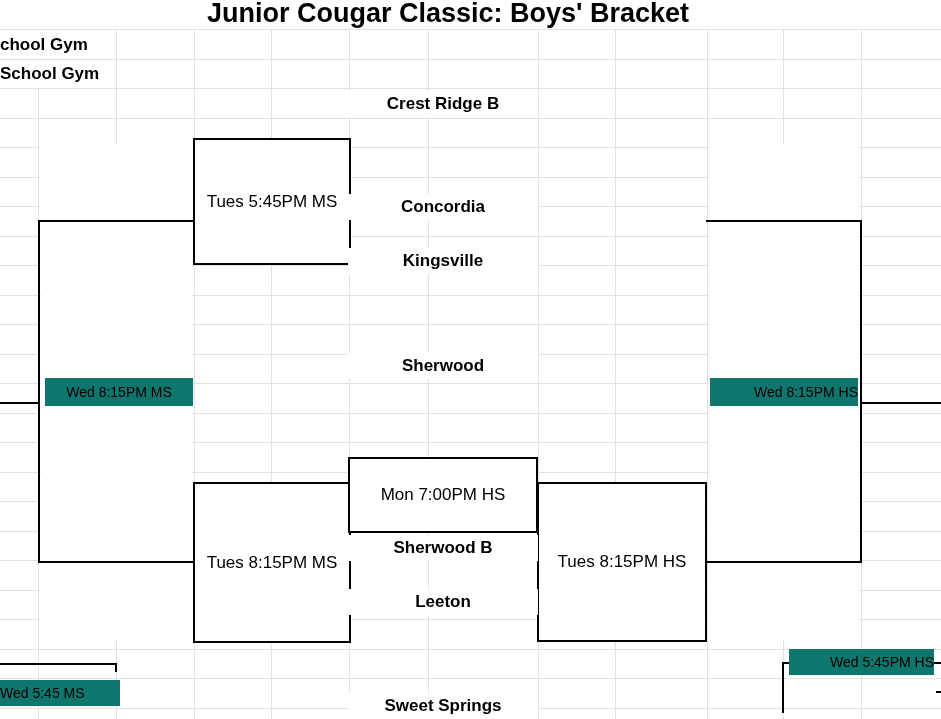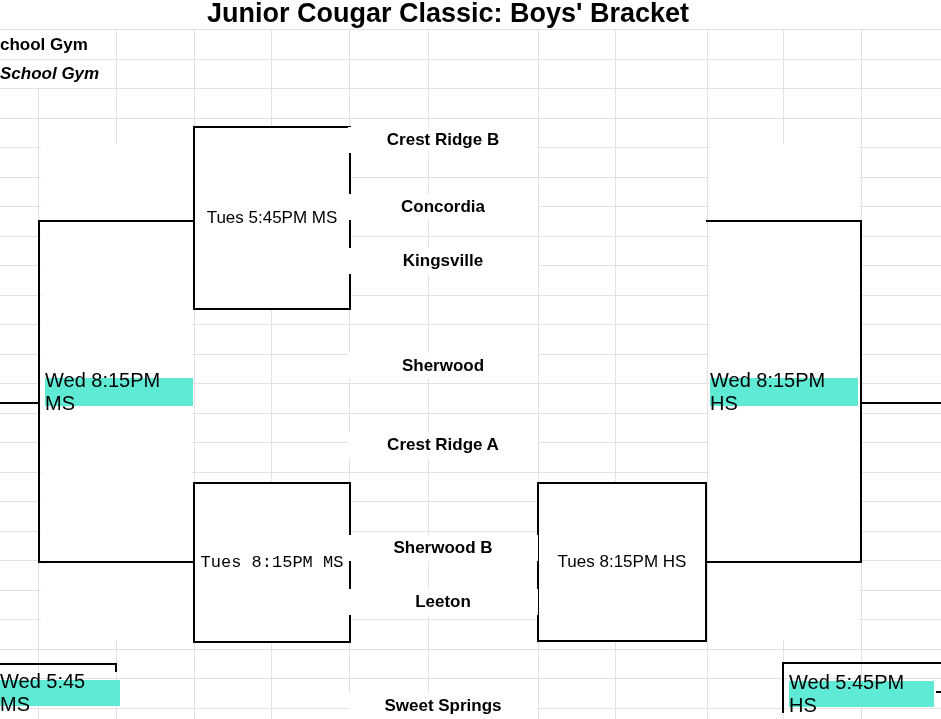--- a/index.html
+++ b/index.html
@@ -18,21 +18,21 @@
   .r2box{
     position:absolute;box-sizing:border-box;border:2px solid #000;background:#fff;
     display:flex;align-items:center;justify-content:center;font-size:17px;
   }
   .team{
     position:absolute;left:348px;width:190px;height:26px;background:#fff;
     display:flex;align-items:center;justify-content:center;
     font-size:17px;font-weight:bold;
   }
   .lbl{
-    position:absolute;display:flex;align-items:center;background:#5eead4;font-size:20px;
+    position:absolute;display:flex;align-items:center;background:#0f766e;font-size:14px;
   }
   .title{
     position:absolute;left:0;top:-3px;width:896px;height:30px;background:#fff;
     text-align:center;font-size:27px;font-weight:bold;line-height:32px;
   }
   .gym{
     position:absolute;left:0;height:28px;display:flex;align-items:center;
     font-size:17px;font-weight:bold;background:#fff;padding-right:6px;white-space:nowrap;
   }
 </style>
@@ -91,44 +91,46 @@
   <div class="bl" style="left:860px;top:220px;width:2px;height:343px;"></div>
   <div class="bl" style="left:860px;top:402px;width:81px;height:2px;"></div>
   <div class="bl" style="left:706px;top:561px;width:156px;height:2px;"></div>
 
   <div class="bl" style="left:0px;top:663px;width:117px;height:2px;"></div>
   <div class="bl" style="left:115px;top:663px;width:2px;height:9px;"></div>
   <div class="bl" style="left:782px;top:662px;width:159px;height:2px;"></div>
   <div class="bl" style="left:782px;top:662px;width:2px;height:51px;"></div>
   <div class="bl" style="left:936px;top:691px;width:5px;height:2px;"></div>
 
-  <div class="r2box" style="left:193px;top:126px;width:158px;height:184px;">
+  <div class="r2box" style="left:193px;top:138px;width:158px;height:127px;">
     <span>Tues 5:45PM MS</span>
   </div>
-  <div class="r2box" style="left:193px;top:482px;width:158px;height:161px;font-family:Liberation Mono, monospace;">
+  <div class="r2box" style="left:193px;top:482px;width:158px;height:161px;">
     <span>Tues 8:15PM MS</span>
   </div>
   <div class="r2box" style="left:537px;top:482px;width:170px;height:160px;">
     <span>Tues 8:15PM HS</span>
   </div>
 
+  <div class="gamebox" style="top:457px;height:76px;">
+    <span>Mon 7:00PM HS</span>
+  </div>
 
-  <div class="team" style="top:91px;margin-top:36px;">Crest Ridge B</div>
+  <div class="team" style="top:91px;">Crest Ridge B</div>
   <div class="team" style="top:194px;">Concordia</div>
   <div class="team" style="top:248px;">Kingsville</div>
   <div class="team" style="top:353px;">Sherwood</div>
-  <div class="team" style="top:432px;">Crest Ridge A</div>
   <div class="team" style="top:535px;">Sherwood B</div>
   <div class="team" style="top:589px;">Leeton</div>
   <div class="team" style="top:693px;">Sweet Springs</div>
 
   <div class="lbl" style="left:45px;top:378px;width:148px;height:28px;justify-content:center;">Wed 8:15PM MS</div>
   <div class="lbl" style="left:710px;top:378px;width:148px;height:28px;justify-content:flex-end;">Wed 8:15PM HS</div>
 
   <div class="lbl" style="left:0px;top:680px;width:120px;height:26px;justify-content:flex-start;">Wed 5:45 MS</div>
-  <div class="lbl" style="left:789px;top:649px;width:145px;height:26px;justify-content:flex-end;margin-top:32px;">Wed 5:45PM HS</div>
+  <div class="lbl" style="left:789px;top:649px;width:145px;height:26px;justify-content:flex-end;">Wed 5:45PM HS</div>
 
   <div class="gym" style="top:31px;">chool Gym</div>
-  <div class="gym" style="top:60px;font-style:italic;">School Gym</div>
+  <div class="gym" style="top:60px;">School Gym</div>
 
   <div class="title">Junior Cougar Classic: Boys' Bracket</div>
 
 </div>
 
 </body></html>

